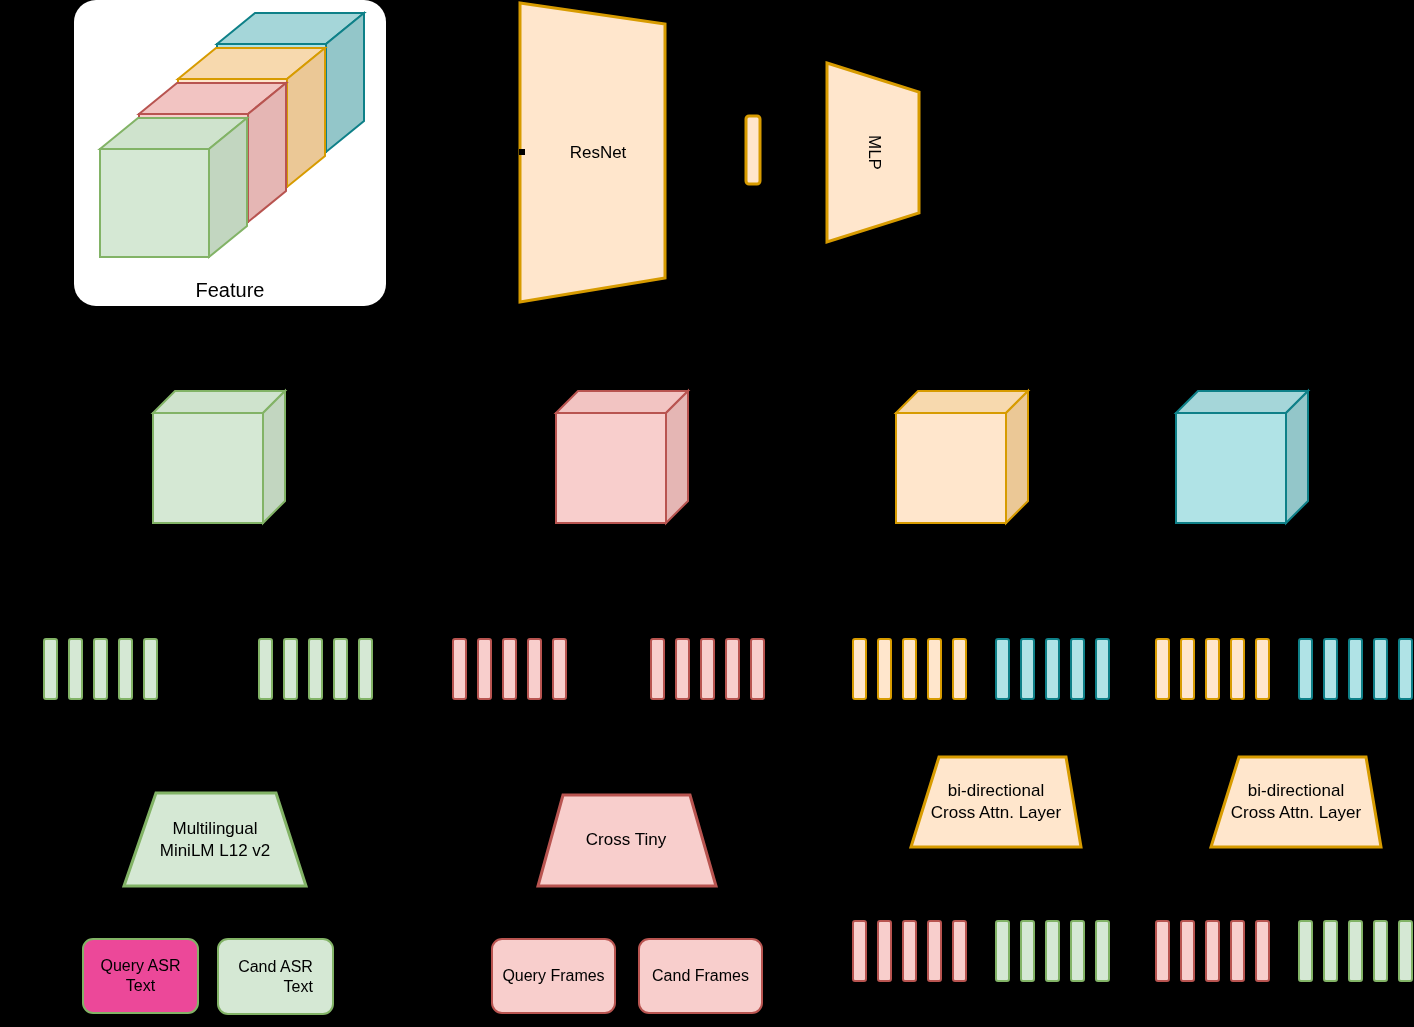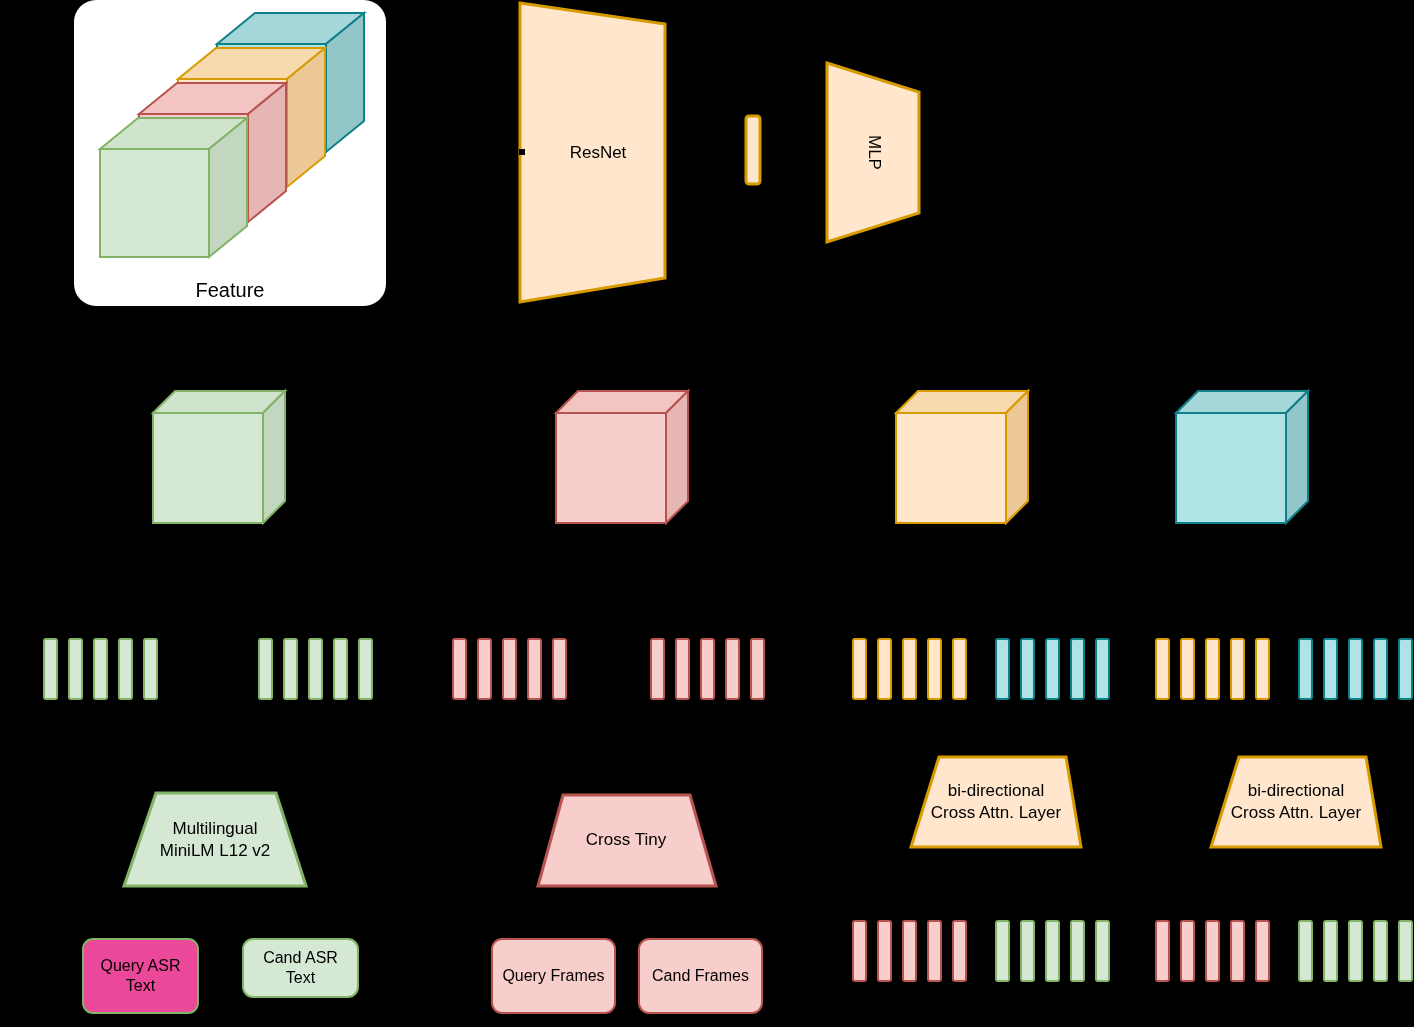--- a/index.html
+++ b/index.html
@@ -273,21 +273,21 @@
   <div class="poly" style="left:1208px; top:753px; width:176px; height:98px;">
     <svg width="176" height="98">
       <polygon points="31,4 158,4 173,94 3,94" fill="#ffe6cc" stroke="#d79b00" stroke-width="3"></polygon>
     </svg>
     <div class="poly-label">bi-directional
 Cross Attn. Layer</div>
   </div>
 
   <div class="rbox" style="left:82px;  top:938px; width:117px; height:76px; background:#ec4899; border-color:#82b366;">Query ASR
 Text</div>
-  <div class="rbox" style="left:242px; top:938px; width:117px; height:60px; background:#d5e8d4; border-color:#82b366;">Cand ASR
+  <div class="rbox" style="left:217px; top:938px; width:117px; height:77px; background:#d5e8d4; border-color:#82b366;text-align:right;">Cand ASR
 Text</div>
   <div class="rbox" style="left:491px; top:938px; width:125px; height:76px; background:#f8cecc; border-color:#b85450;">Query Frames</div>
   <div class="rbox" style="left:638px; top:938px; width:125px; height:76px; background:#f8cecc; border-color:#b85450;">Cand Frames</div>
 
   <div class="bar-group" style="left:852px;  top:920px; gap:10px;">
       <div class="bar" style="width: 15px; height: 62px; background: rgb(248, 206, 204); border-color: rgb(184, 84, 80);"></div>
       <div class="bar" style="width: 15px; height: 62px; background: rgb(248, 206, 204); border-color: rgb(184, 84, 80);"></div>
       <div class="bar" style="width: 15px; height: 62px; background: rgb(248, 206, 204); border-color: rgb(184, 84, 80);"></div>
       <div class="bar" style="width: 15px; height: 62px; background: rgb(248, 206, 204); border-color: rgb(184, 84, 80);"></div>
       <div class="bar" style="width: 15px; height: 62px; background: rgb(248, 206, 204); border-color: rgb(184, 84, 80);"></div>

